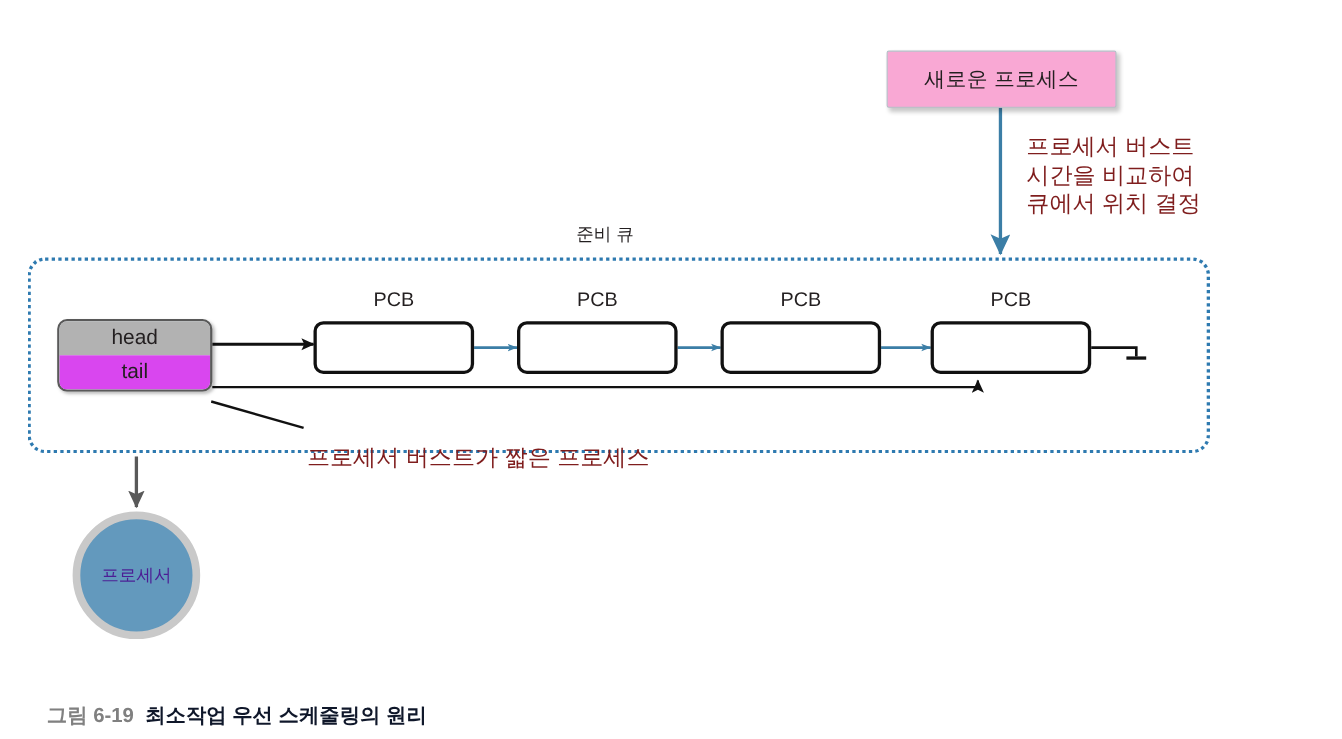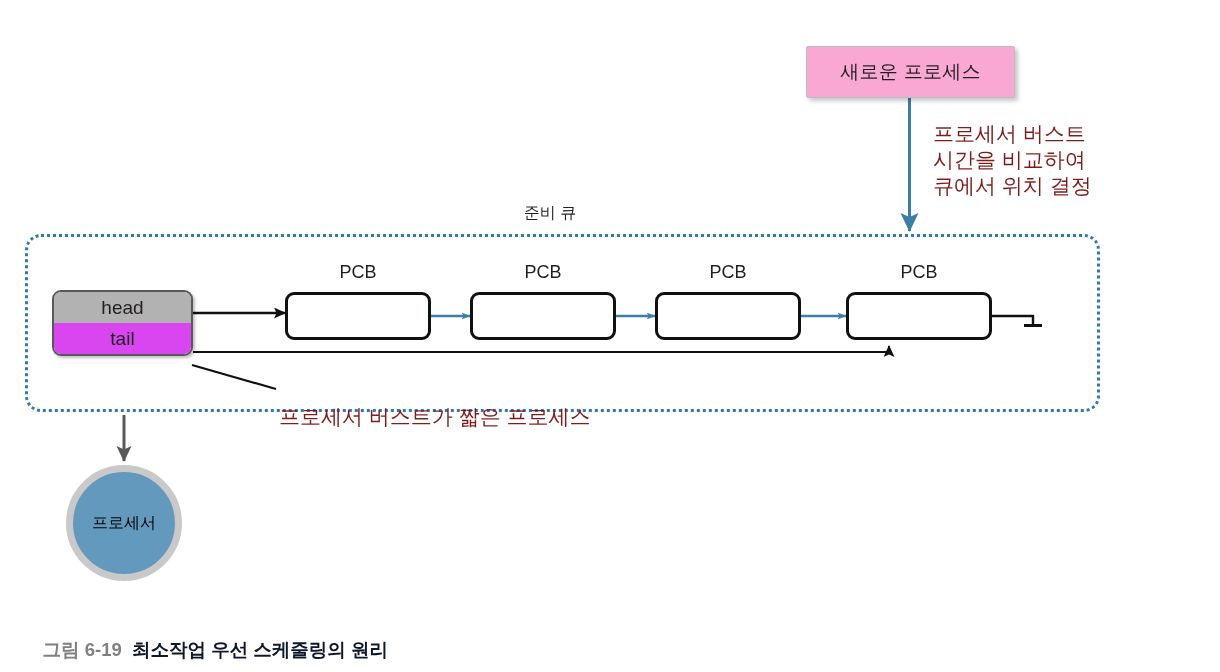--- a/index.html
+++ b/index.html
@@ -124,21 +124,21 @@
   .cpu {
     left: 66px; top: 465px;
     width: 116px; height: 116px;
     border-radius: 50%;
     background: #6399bd;
     border: 7px solid #c9c9c9;
     box-sizing: border-box;
     display: flex;
     align-items: center;
     justify-content: center;
-    color: #000000;
+    color: #4c1d95;
     font-size: 16px;
   }
 
   
   .caption {
     left: 22px; top: 615px;
     font-size: 18.5px;
     font-weight: bold;
     white-space: pre;
   }

